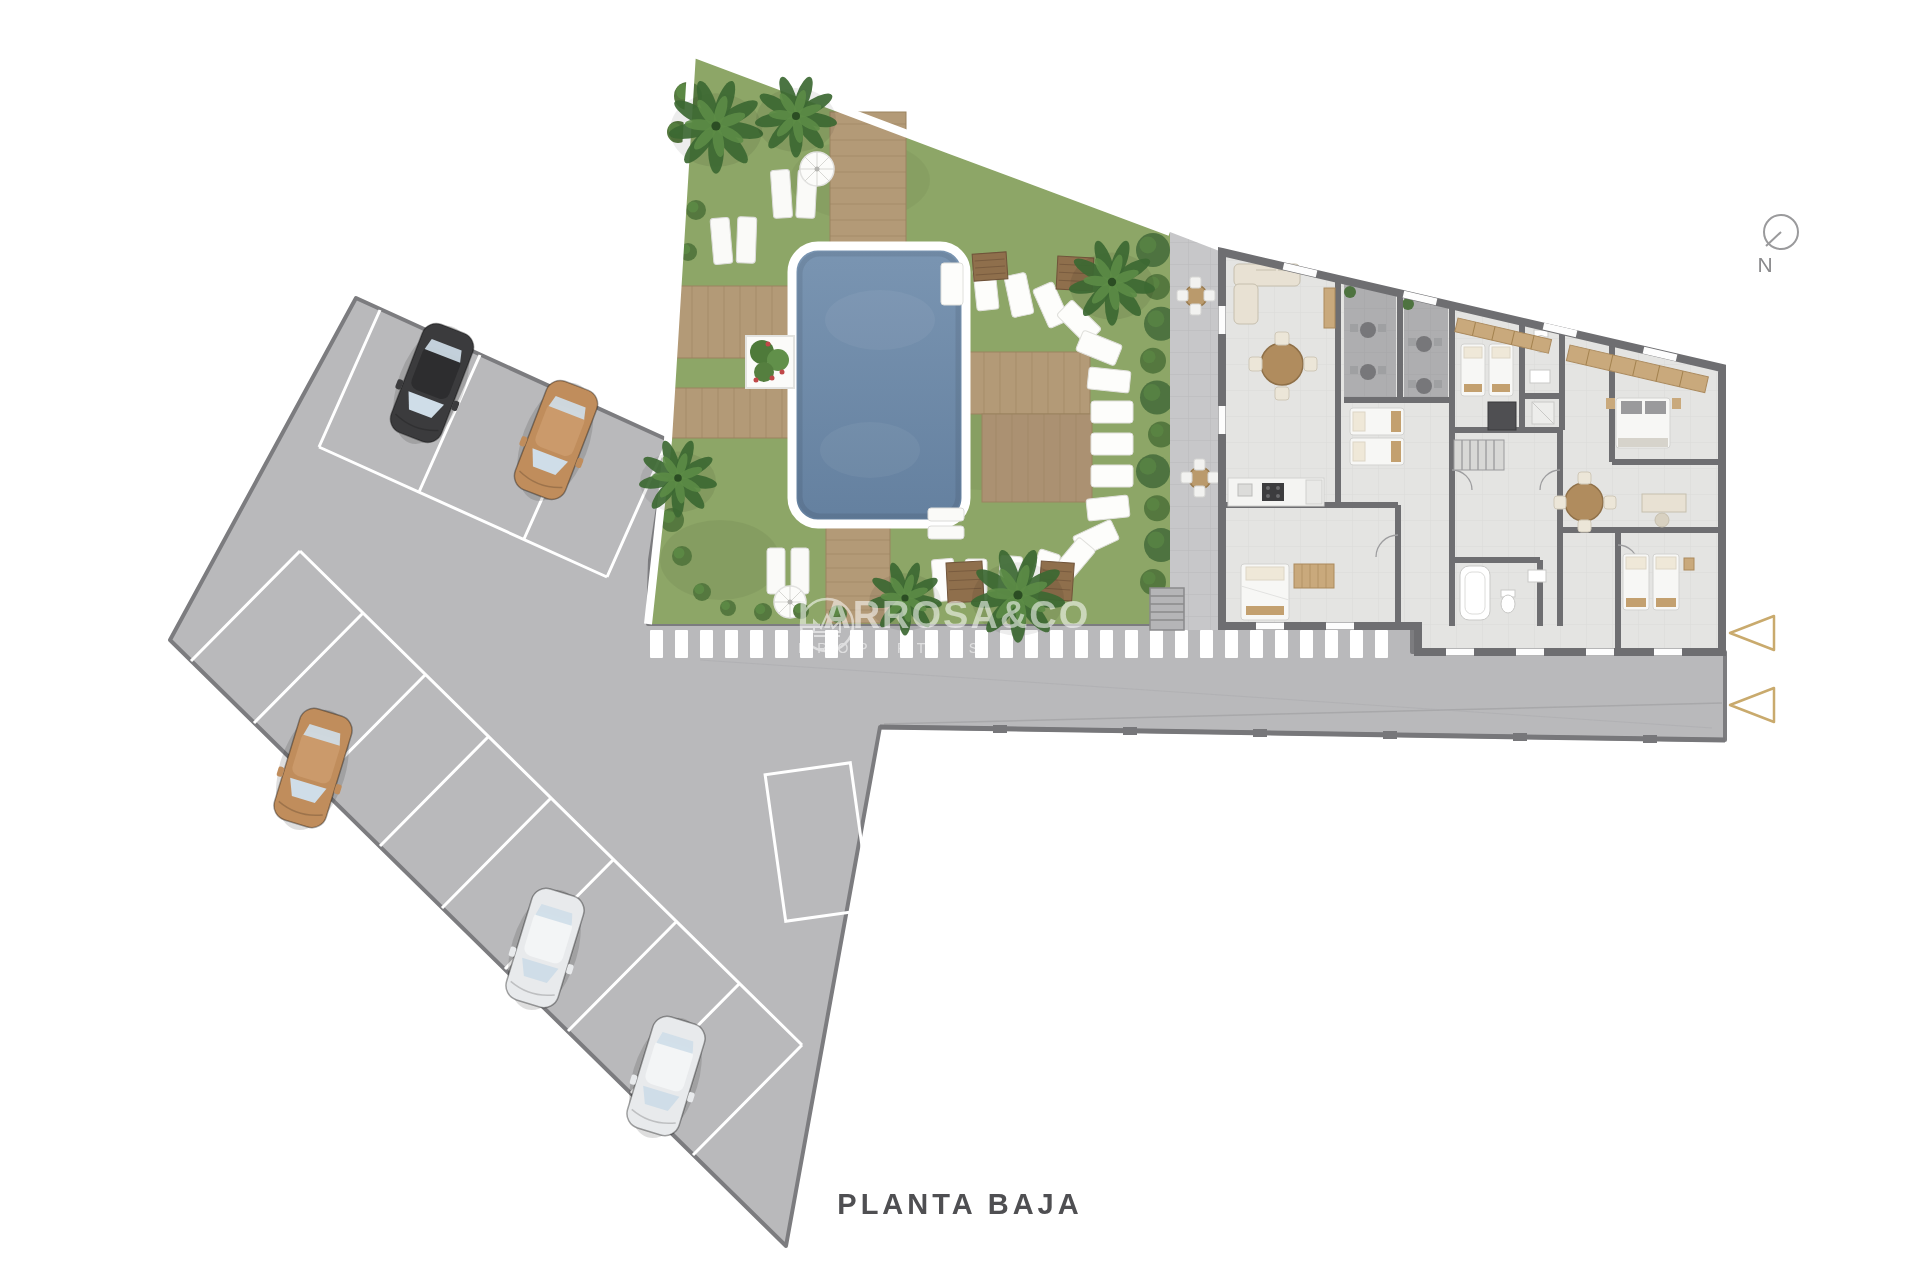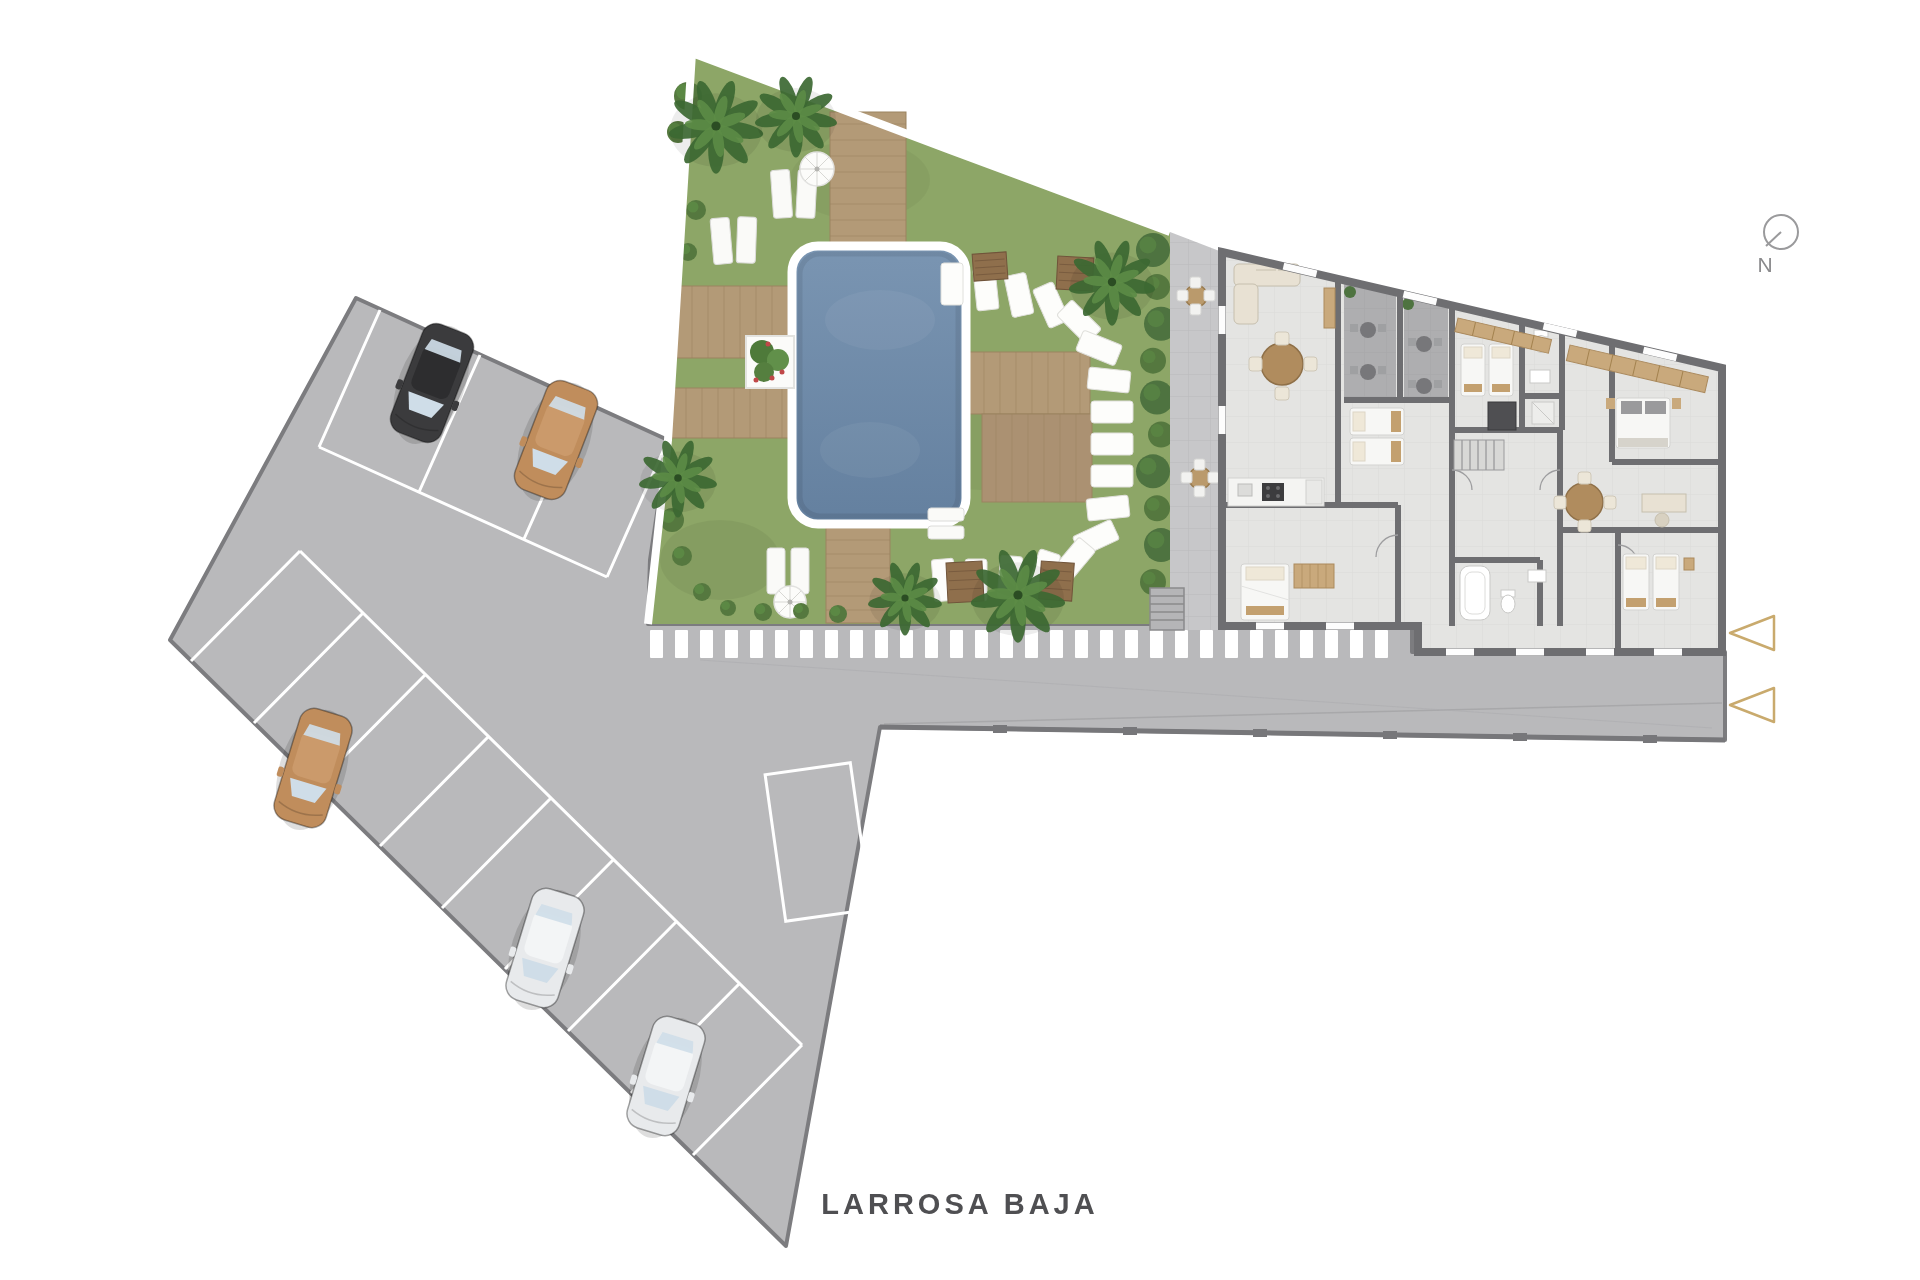--- a/index.html
+++ b/index.html
@@ -683,16 +683,27 @@
     <line x1="1781" y1="232" x2="1766" y2="246" stroke="#9a9a9c" stroke-width="2"></line>
     <text x="1765" y="272" text-anchor="middle" font-size="21" fill="#8a8a8c" font-family="Liberation Sans, sans-serif">N</text>
   </g>
 
   <g id="arrows">
         <path d="M1774,616 L1774,650 L1730,633 Z" fill="none" stroke="#c9aa6d" stroke-width="2.5" stroke-linejoin="round"></path>
         <path d="M1774,688 L1774,722 L1730,705 Z" fill="none" stroke="#c9aa6d" stroke-width="2.5" stroke-linejoin="round"></path>
       </g>
 </svg>
 
-
-<div class="plan-title">LARROSA BAJA</div>
-
+<div class="watermark">
+  <svg width="58" height="58" viewBox="-29 -29 58 58">
+    <circle cx="0" cy="0" r="26" fill="none" stroke="#ffffff" stroke-width="2.5"></circle>
+    <path d="M-13,7 L-13,-4 L-6,3 L0,-10 L6,3 L13,-4 L13,7 Z" fill="none" stroke="#ffffff" stroke-width="2"></path>
+    <line x1="-13" y1="11" x2="13" y2="11" stroke="#ffffff" stroke-width="2"></line>
+  </svg>
+  <div class="wm-text">
+    <div class="wm-brand">LARROSA&amp;CO</div>
+    <div class="wm-tagline">PROPERTIES</div>
+  </div>
 </div>
 
+<div class="plan-title">PLANTA BAJA</div>
+
+</div>
+
 </body></html>

